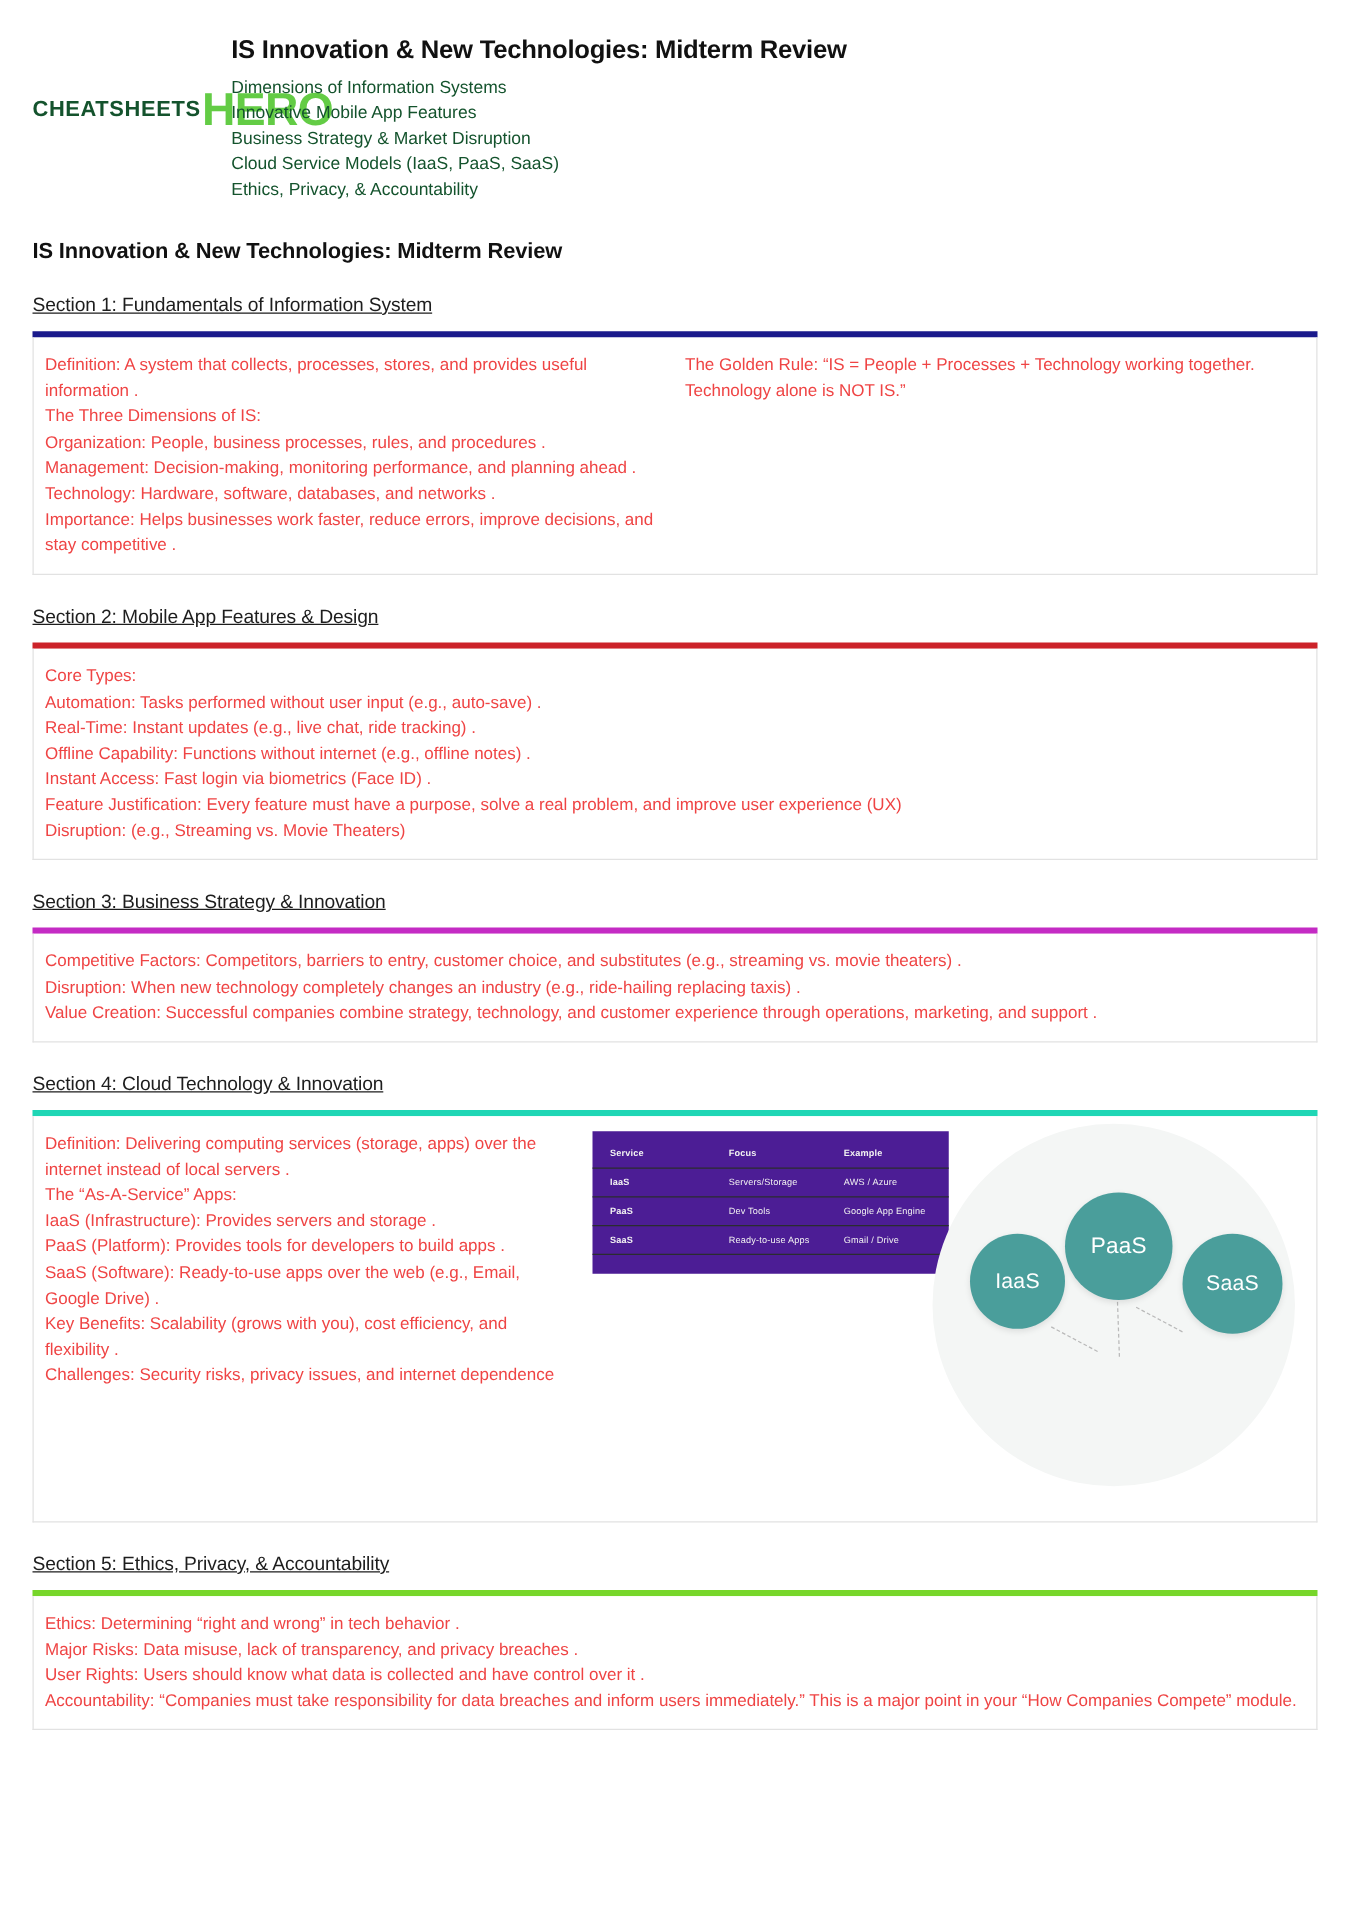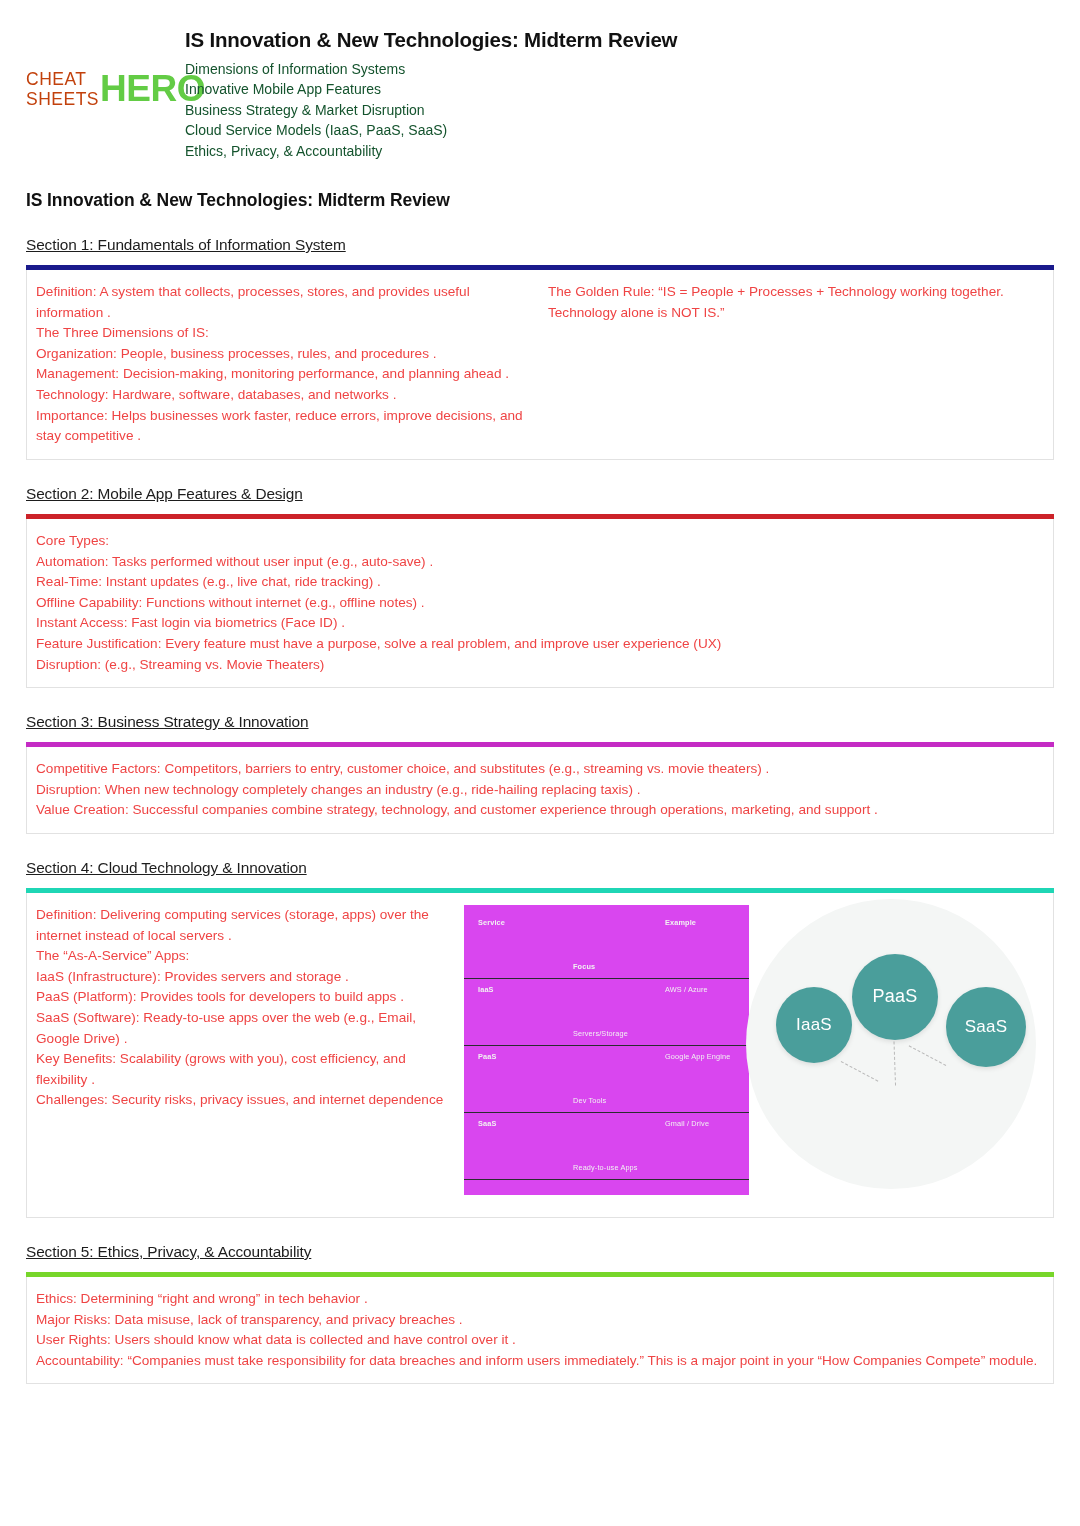--- a/index.html
+++ b/index.html
@@ -29,25 +29,25 @@
   .logo {
     width: 150px;
     flex: 0 0 150px;
     padding-top: 44px;
     display: flex;
     align-items: center;
     line-height: 1;
   }
   .logo-left {
     display: flex;
-    flex-direction: column;
-    font-weight: normal;
+    flex-direction: row;
+    font-weight: bold;
     font-size: 17.5px;
     letter-spacing: 0.5px;
-    color: #c2410c;
+    color: #14532d;
   }
   .logo-left span { display: block; line-height: 1.12; }
   .logo-right {
     font-weight: bold;
     font-size: 37px;
     letter-spacing: -0.5px;
     color: #63cc45;
     margin-left: 1px;
     line-height: 0.98;
   }
@@ -132,42 +132,42 @@
   .s4-text { flex: 0 0 420px; }
   .s4-visuals {
     flex: 1 1 auto;
     position: relative;
     height: 300px;
   }
 
   
   .cloud-table {
     position: absolute;
-    left: 8px;
+    left: 18px;
     top: 0px;
     width: 285px;
-    background: #d946ef;
+    background: #4c1d95;
     border-collapse: collapse;
     padding: 7px 0;
   }
   .ct-row {
     display: flex;
     padding: 4px 14px 5px 14px;
     border-bottom: 1px solid #2a2d2f;
   }
   .ct-row:last-child { border-bottom: 1px solid #2a2d2f; }
   .ct-row.head .ct-c { font-weight: bold; }
   .ct-c {
     font-size: 7.3px;
     color: #f2f2f2;
     letter-spacing: 0.15px;
     line-height: 13px;
   }
   .ct-c.c1 { flex: 0 0 95px; font-weight: bold; }
-  .ct-c.c2 { flex: 0 0 92px; margin-top: 44px; }
+  .ct-c.c2 { flex: 0 0 92px; }
   .ct-c.c3 { flex: 1 1 auto; }
   .ct-pad { height: 8px; }
 
   
   .diagram {
     position: absolute;
     left: 290px;
     top: -6px;
     width: 290px;
     height: 290px;

